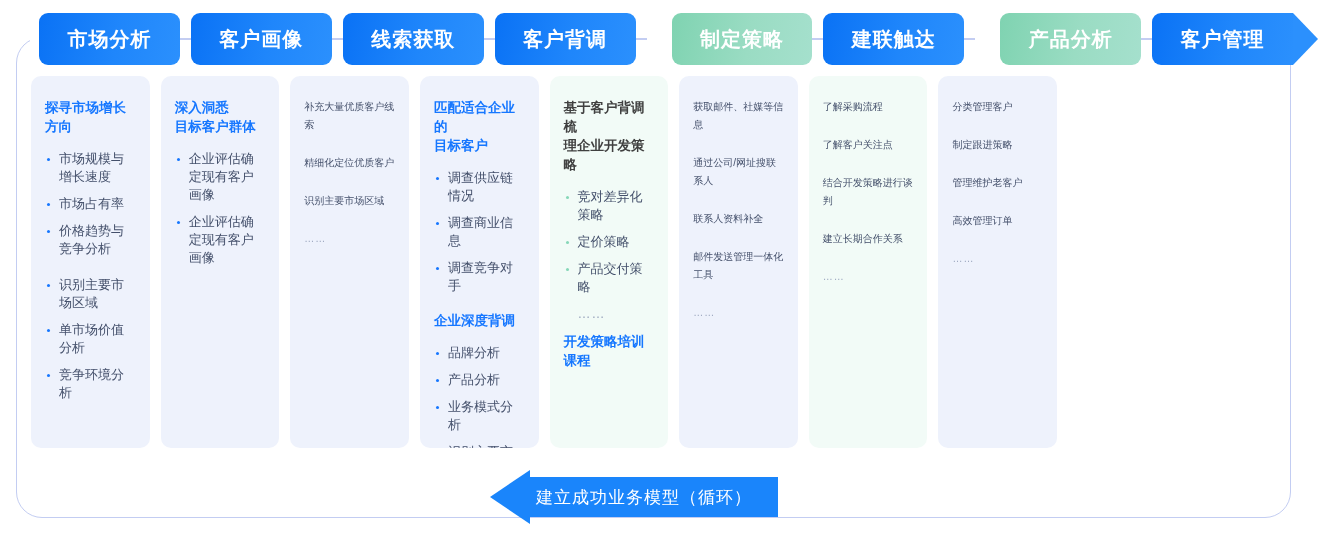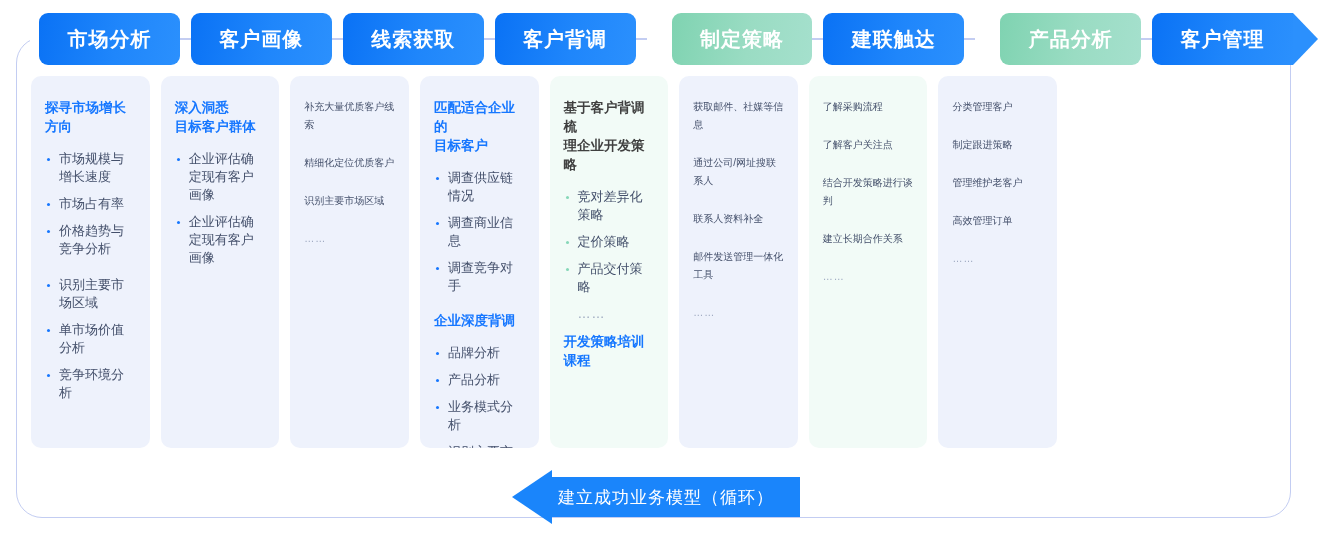--- a/index.html
+++ b/index.html
@@ -138,21 +138,21 @@
     font-size: 10px;
     line-height: 18px;
     color: #44506b;
     margin-bottom: 20px;
   }
   .para.ellipsis { color: #9aa5bd; letter-spacing: 1px; }
 
   
   .banner-wrap {
     position: absolute;
-    left: 512px; top: 470px;
+    left: 490px; top: 470px;
     height: 54px;
     display: flex;
     align-items: center;
     z-index: 7;
   }
   .banner-head {
     width: 0; height: 0;
     border-top: 27px solid transparent;
     border-bottom: 27px solid transparent;
     border-right: 40px solid #1a85fb;

